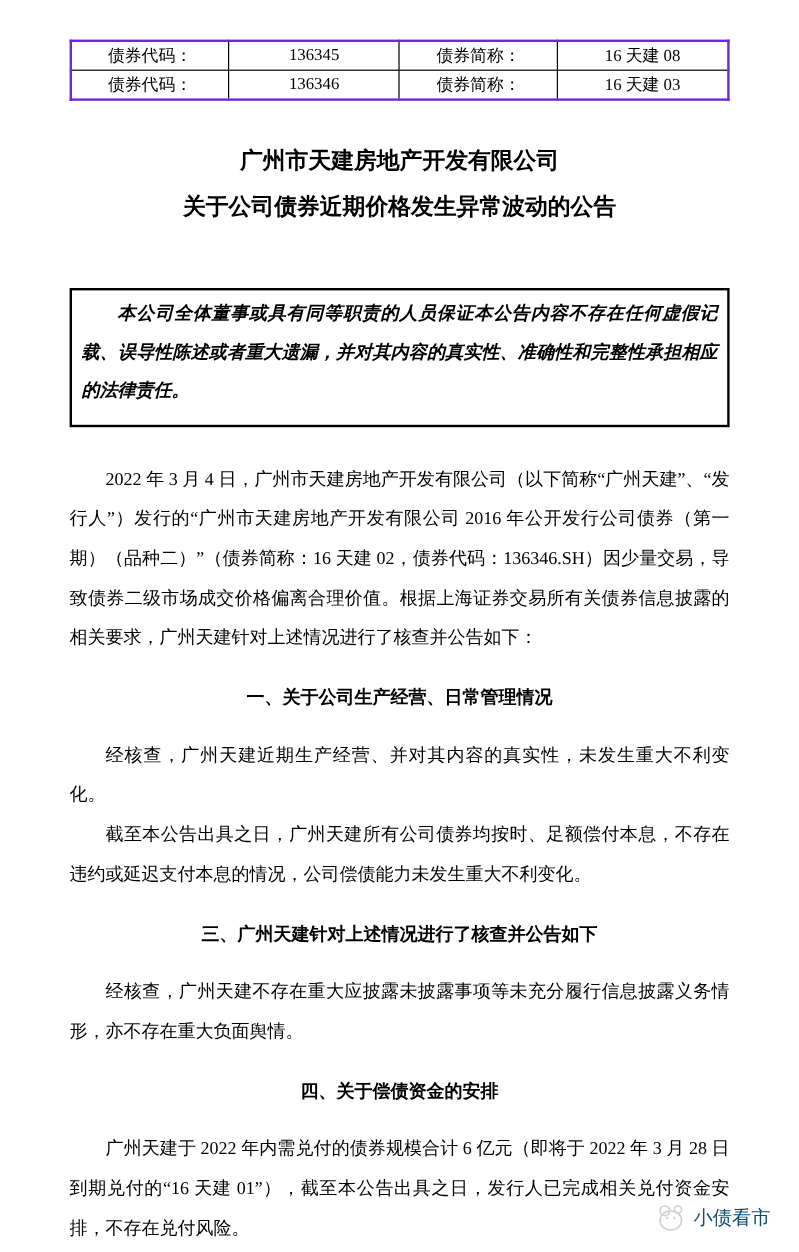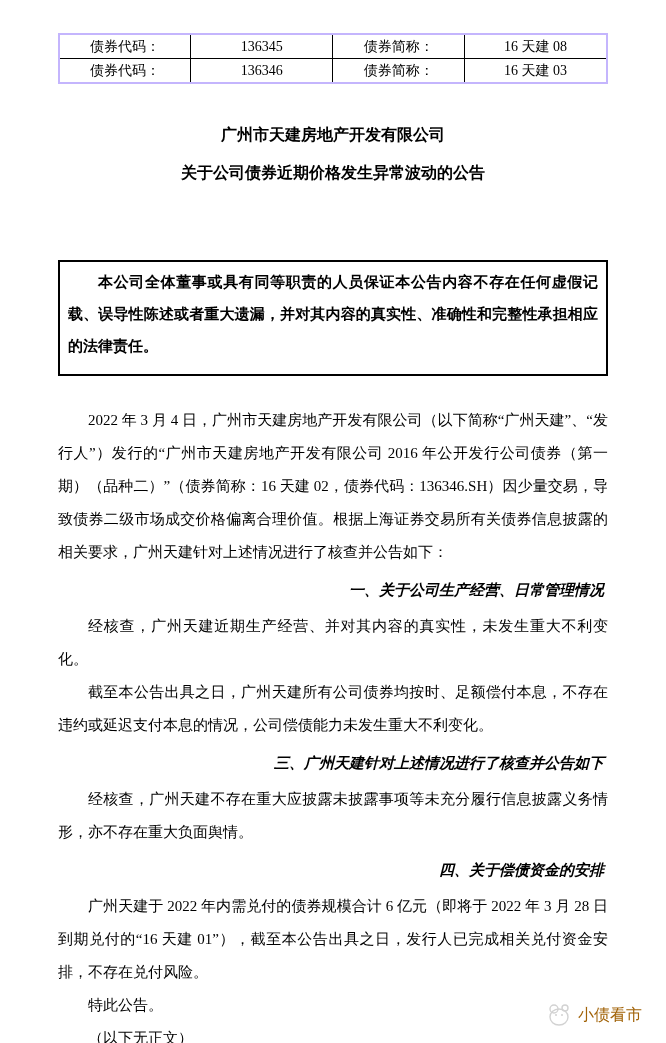--- a/index.html
+++ b/index.html
@@ -21,70 +21,70 @@
     margin-top:33px;
     font-size:14px;
   }
   table.bond-table td{
     border:1px solid #000;
     height:23px;
     text-align:center;
     vertical-align:middle;
     padding:0 2px;
   }
-  table.bond-table{border:2px solid #c4b5fd;}
+  table.bond-table{border:2px solid #6d28d9;}
   .col-label{width:24%;}
   .col-value{width:26%;}
 
   
   .doc-title{
     margin-top:32px;
     text-align:center;
     font-weight:bold;
-    font-size:16px;
+    font-size:19px;
     line-height:38px;
   }
 
   
   .disclaimer-box{
-    margin-top:68px;
+    margin-top:48px;
     border:2px solid #000;
     padding:4px 8px 12px 8px;
+    font-style:italic;
   }
   .disclaimer-box p{
     margin:0;
     font-size:15px;
     font-weight:bold;
     line-height:32px;
     text-indent:2em;
     text-align:justify;
   }
 
   
   .body-text{margin-top:28px;font-size:15px;line-height:33px;}
   .body-text p{margin:0;text-indent:2em;text-align:justify;}
   .section-heading{
-    margin:4px;
+    margin:16px;
     font-family:"Liberation Sans","DejaVu Sans",sans-serif;
     font-weight:bold;
     font-size:15px;
     line-height:33px;
-    text-align:right;
-    font-style:italic;
+    text-align:center;
   }
 
   
   .footer-mark{
     position:absolute;
     right:24px;
     bottom:16px;
     display:flex;
     align-items:center;
     gap:5px;
-    color:#a16207;
+    color:#0c4a6e;
     font-family:"Liberation Sans","DejaVu Sans",sans-serif;
     font-size:16px;
     user-select:none;
   }
   .footer-mark svg{display:block;}
 </style>
 </head>
 <body>
 
 <div class="page">

